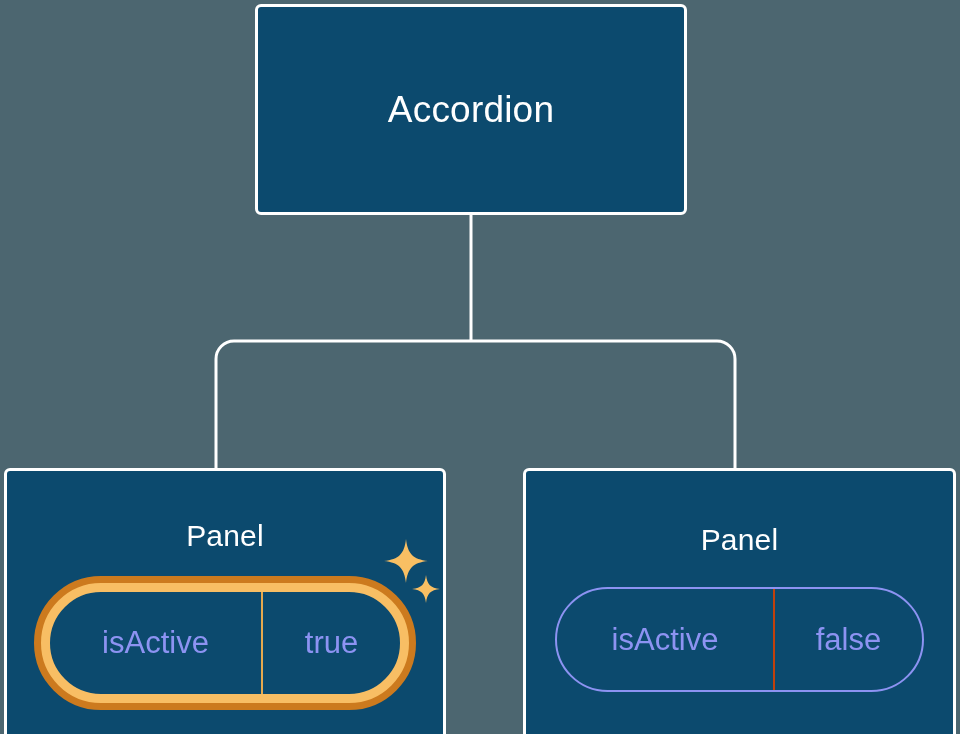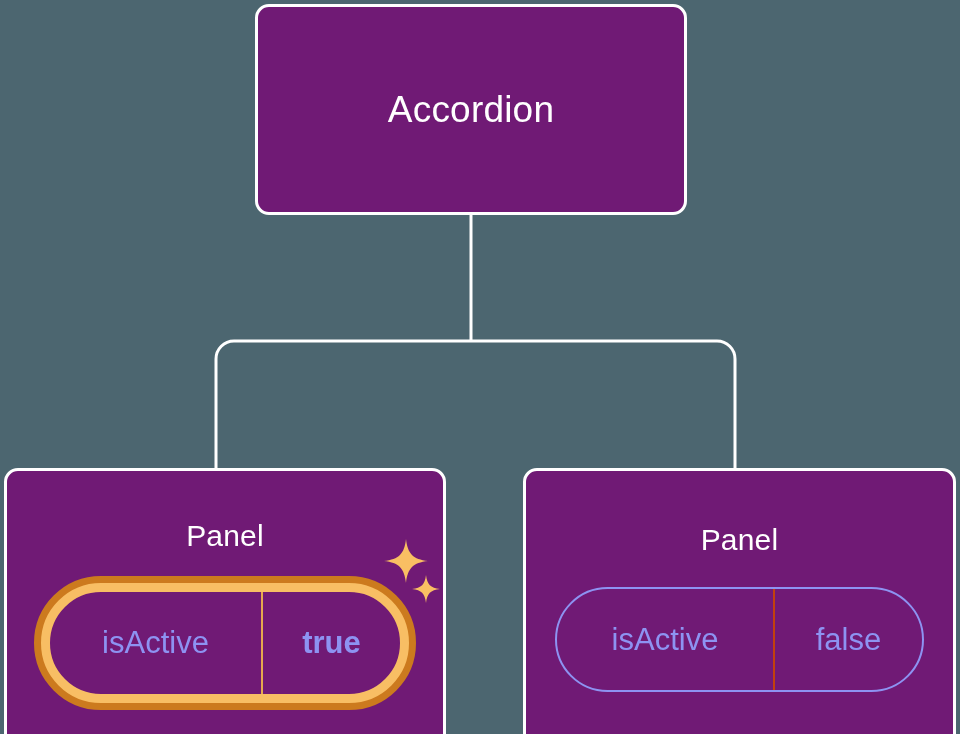--- a/index.html
+++ b/index.html
@@ -31,23 +31,23 @@
     height: 734px;
     z-index: 1;
     pointer-events: none;
   }
 
   
   .node {
     position: absolute;
     z-index: 2;
     box-sizing: border-box;
-    background: #701a75;
+    background: #0c4a6e;
     border: 3px solid #FFFFFF;
-    border-radius: 14px;
+    border-radius: 6px;
   }
   .node-root {
     left: 255px;
     top: 4px;
     width: 432px;
     height: 211px;
   }
   .node-leaf-left {
     left: 4px;
     top: 468px;
@@ -151,21 +151,21 @@
     display: flex;
     align-items: stretch;
     border-radius: 51px;
     overflow: hidden;
   }
   .pill-highlight .pill-cell { font-size: 31px; }
   .pill-highlight .pill-key   { width: 211px; }
   .pill-highlight .pill-value {
     flex: 1;
     border-left: 2px solid #E6A94E;
-    font-weight: bold;
+    font-weight: normal;
   }
 
   
   .sparkle {
     position: absolute;
     z-index: 3;
     pointer-events: none;
   }
   .sparkle-big   { left: 384px; top: 539px; width: 44px; height: 44px; }
   .sparkle-small { left: 412px; top: 575px; width: 28px; height: 28px; }

